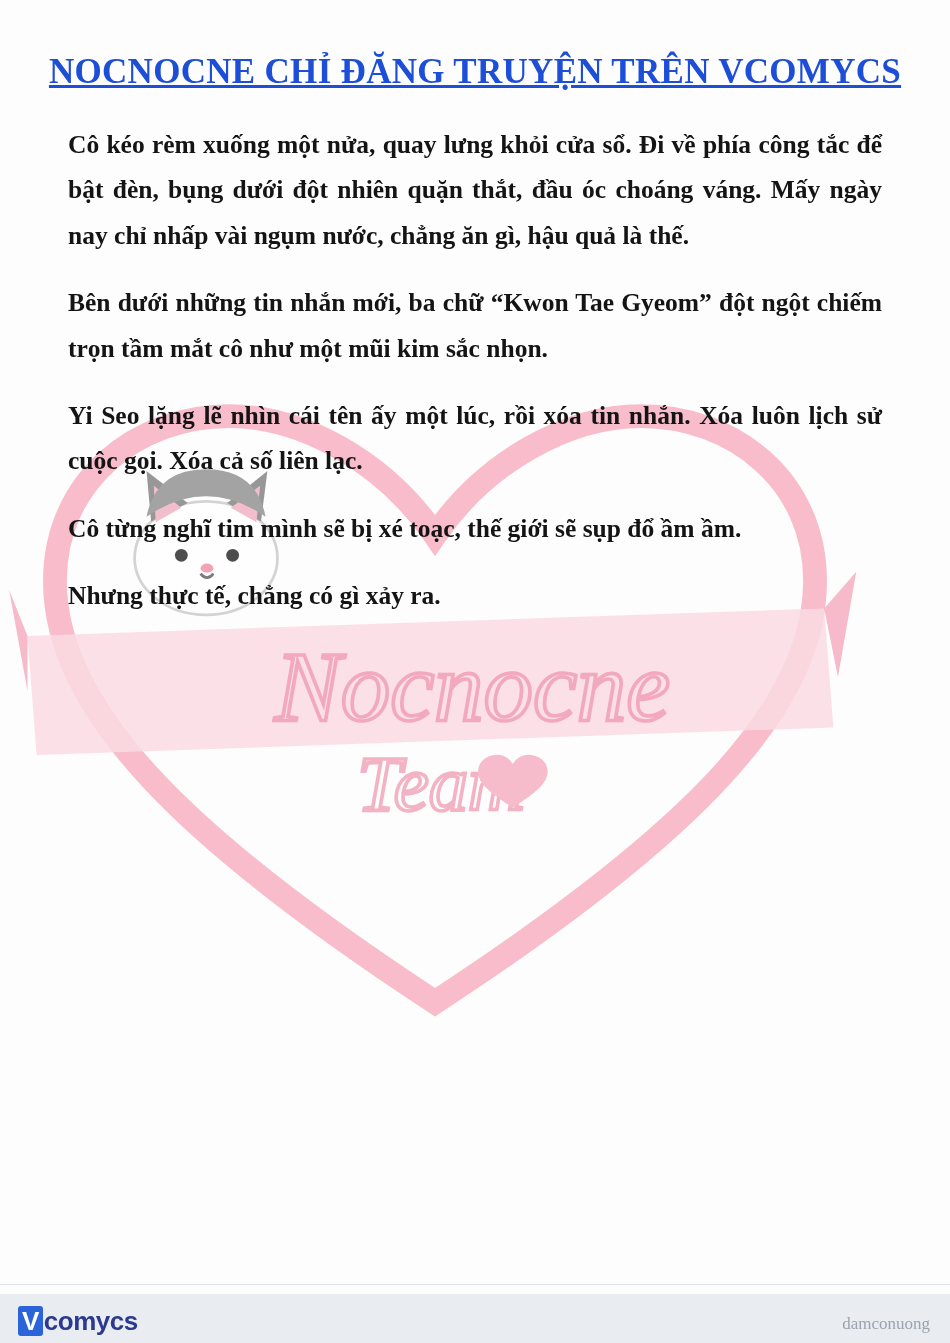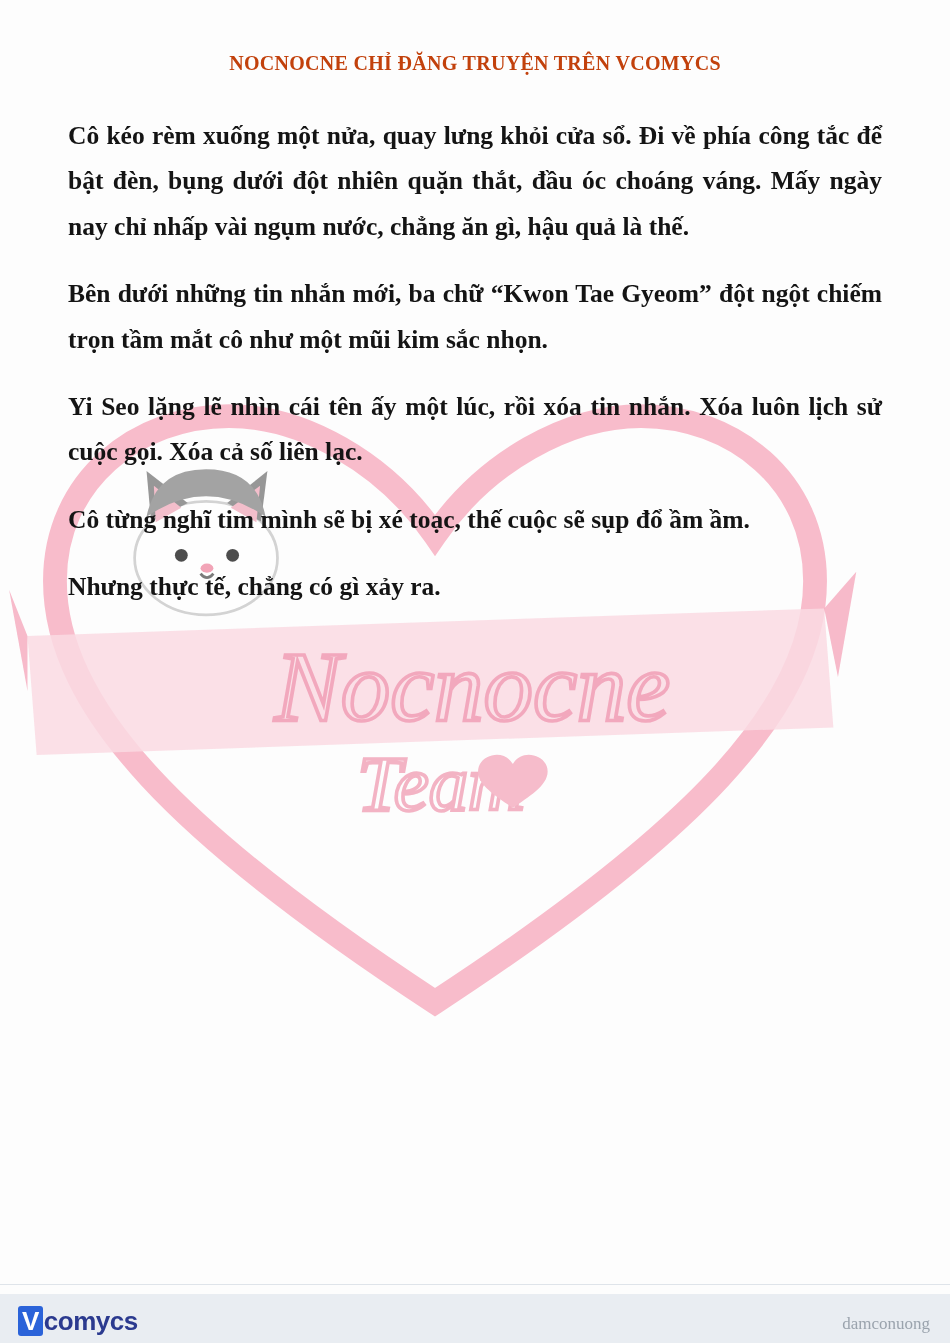--- a/index.html
+++ b/index.html
@@ -31,40 +31,41 @@
   .wm-svg { display: block; width: 100%; height: 100%; }
 
   
   .header {
     position: relative;
     z-index: 3;
     text-align: center;
     padding-top: 52px;
   }
   .header-title {
-    color: #c2410c;
-    font-size: 20px;
+    color: #1d4ed8;
+    font-size: 35px;
     font-weight: bold;
     letter-spacing: 0.3px;
     font-family: "Liberation Serif", serif;
     white-space: nowrap;
+    text-decoration: underline;
   }
 
   
   .content {
     position: relative;
     z-index: 3;
     padding: 22px 68px 0 68px;
   }
   .para {
     font-size: 25.5px;
     font-weight: bold;
     line-height: 1.78;
     color: #141414;
-    margin: 16px 0 22px 0;
+    margin: 8px 0 22px 0;
     text-align: left;
     font-family: "Liberation Serif", serif;
   }
   .para.justify {
     text-align: justify;
     text-justify: inter-word;
   }
 
   
   .footer {
@@ -146,21 +147,21 @@
   </div>
 
   <div class="header">
     <div class="header-title">NOCNOCNE CHỈ ĐĂNG TRUYỆN TRÊN VCOMYCS</div>
   </div>
 
   <div class="content">
     <p class="para justify">Cô kéo rèm xuống một nửa, quay lưng khỏi cửa sổ. Đi về phía công tắc để bật đèn, bụng dưới đột nhiên quặn thắt, đầu óc choáng váng. Mấy ngày nay chỉ nhấp vài ngụm nước, chẳng ăn gì, hậu quả là thế.</p>
     <p class="para justify">Bên dưới những tin nhắn mới, ba chữ “Kwon Tae Gyeom” đột ngột chiếm trọn tầm mắt cô như một mũi kim sắc nhọn.</p>
     <p class="para justify">Yi Seo lặng lẽ nhìn cái tên ấy một lúc, rồi xóa tin nhắn. Xóa luôn lịch sử cuộc gọi. Xóa cả số liên lạc.</p>
-    <p class="para">Cô từng nghĩ tim mình sẽ bị xé toạc, thế cuộc sẽ sụp đổ ầm ầm.</p>
+    <p class="para">Cô từng nghĩ tim mình sẽ bị xé toạc, thế giới sẽ sụp đổ ầm ầm.</p>
     <p class="para">Nhưng thực tế, chẳng có gì xảy ra.</p>
   </div>
 
   <div class="footer-shadow"></div>
   <div class="footer">
     <div class="footer-logo">
       <span class="v">V</span><span>comycs</span>
     </div>
     <div class="footer-right">damconuong</div>
   </div>

